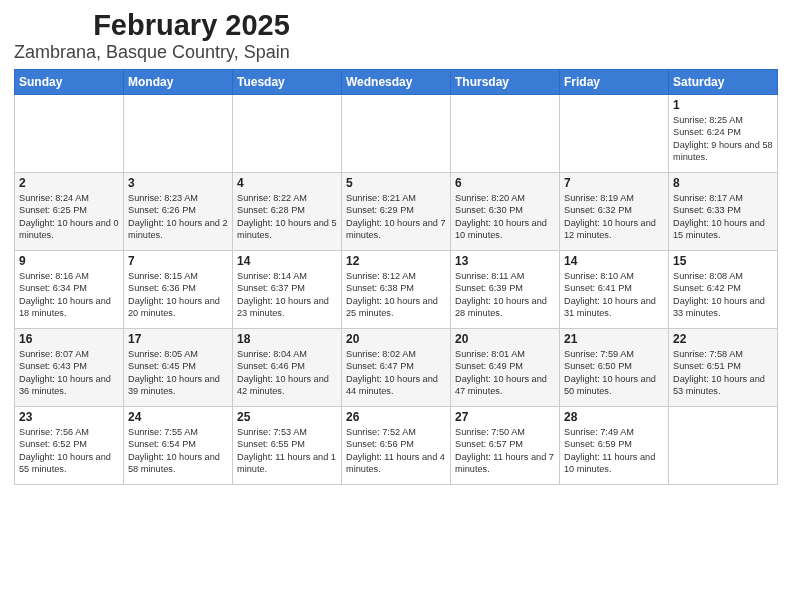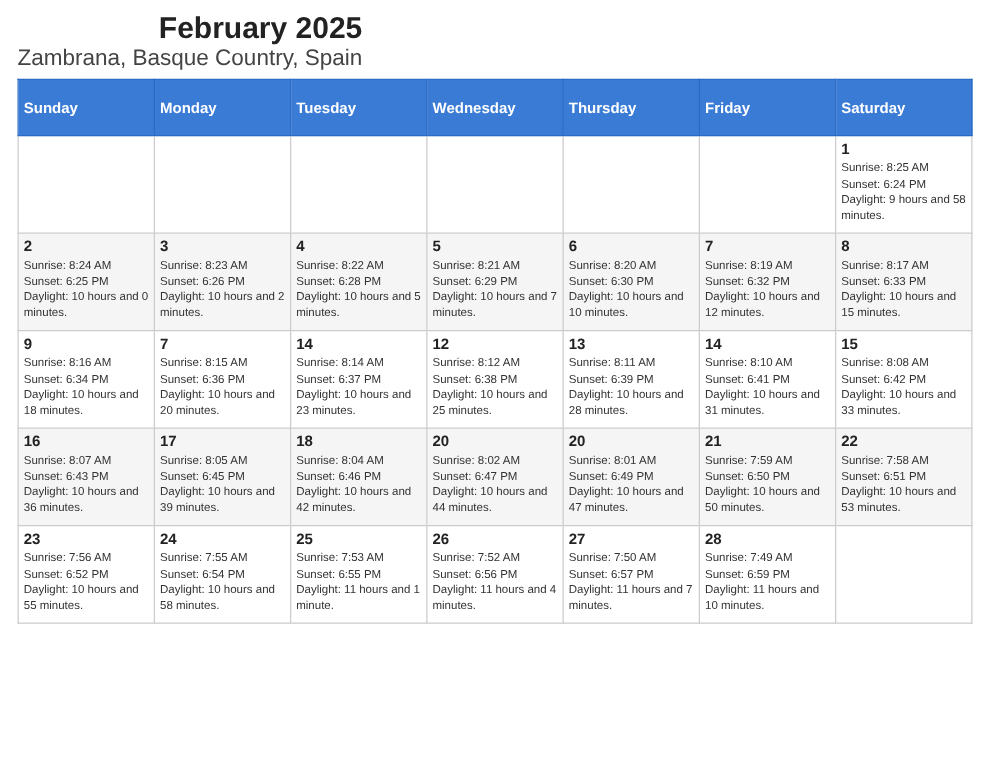--- a/index.html
+++ b/index.html
@@ -34,39 +34,39 @@
     .logo-blue { color: #3a7bd5; }
     .logo-icon {
       width: 28px;
       height: 28px;
       margin-left: 2px;
     }
     .title-area {
       text-align: right;
     }
     .month-title {
-      font-size: 24px;
+      font-size: 29px;
       font-weight: bold;
       color: #222;
       line-height: 1.1;
     }
     .location {
       font-size: 18px;
       color: #444;
     }
     .calendar {
       width: 100%;
       border-collapse: collapse;
     }
     .calendar th {
       background: #3a7bd5;
       color: #fff;
       font-size: 12px;
       font-weight: bold;
-      padding: 15px 4px;
+      padding: 5px 4px;
       text-align: left;
       border: 1px solid #2a6bc5;
     }
     .calendar td {
       width: calc(100% / 7);
       vertical-align: top;
       border: 1px solid #ccc;
       padding: 3px 4px;
       height: 78px;
       background: #fff;

